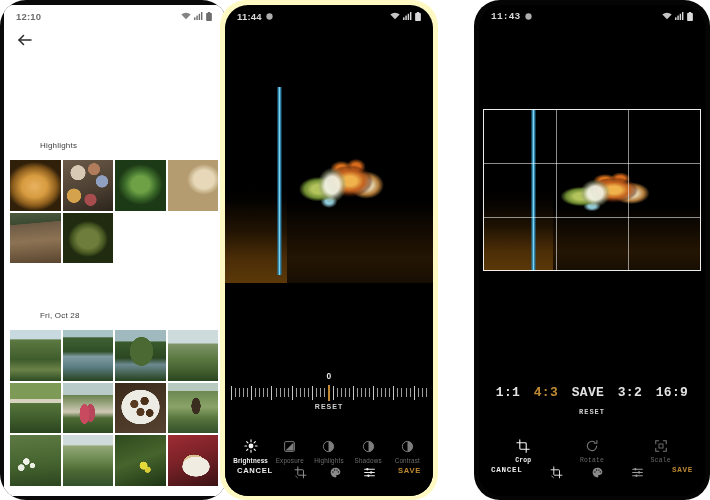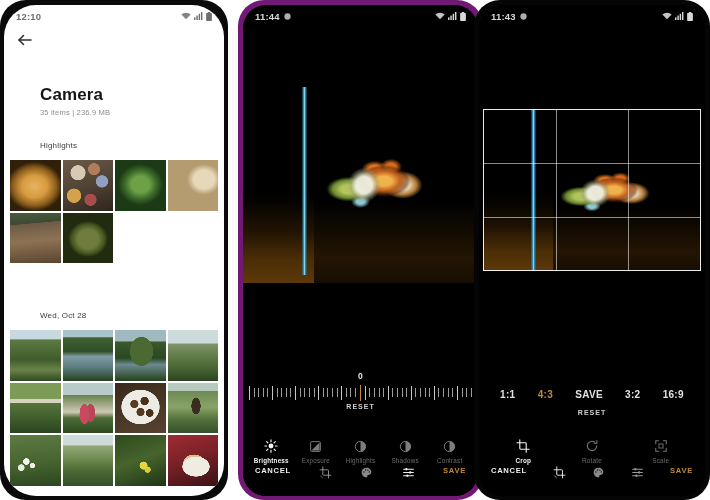--- a/index.html
+++ b/index.html
@@ -24,26 +24,26 @@
     overflow: hidden;
     box-sizing: border-box;
   }
   .phone .screen {
     position: absolute;
     inset: 0;
     overflow: hidden;
   }
 
   #phone1 { left: 0px;   width: 228px; background: #0a0a0a; padding: 5px 4px 4px 4px; }
-  #phone2 { left: 238px; width: 245px; background: #701a75; padding: 5px 5px 4px 5px; }
+  #phone2 { left: 220px; width: 218px; background: #fef9c3; padding: 5px 5px 4px 5px; }
   #phone3 { left: 474px; width: 236px; background: #050505; padding: 5px 5px 4px 5px; }
 
-  #phone1 .screen { background: #ffffff; border-radius: 32px; inset: 5px 4px 4px 4px;}
+  #phone1 .screen { background: #ffffff; border-radius: 8px; inset: 5px 4px 4px 4px;}
   #phone2 .screen { background: #000000; border-radius: 23px; inset: 5px 5px 4px 5px;}
-  #phone3 .screen { background: #000000; border-radius: 23px; inset: 5px 5px 4px 5px;}
+  #phone3 .screen { background: #000000; border-radius: 23px; inset: 5px 5px 4px 5px; font-family: Liberation Mono, monospace;}
 
   
   .statusbar {
     position: absolute; top: 0; left: 0; right: 0;
     height: 22px;
     display: flex; align-items: center;
     padding: 0 12px;
     box-sizing: border-box;
     font-size: 9.5px;
     letter-spacing: 0.2px;
@@ -231,21 +231,21 @@
   .tool.dim .tlabel { color: #6d6d6d; }
   .tool.dim .glyph { color: #7d7d7d; }
 
   
   .ratio-row {
     position: absolute; left: 0; right: 0;
     display: flex; justify-content: space-around; align-items: center;
     padding: 0 10px; box-sizing: border-box;
   }
   .ratio {
-    font-size: 10px; font-weight: bold; color: #e2e2e2;
+    font-size: 13px; font-weight: bold; color: #e2e2e2;
     letter-spacing: 0.3px; cursor: pointer;
   }
   .ratio.selected { color: #c08a33; }
 
   
   .crop-row {
     position: absolute; left: 0; right: 0;
     display: flex; align-items: flex-end;
     padding: 0 10px; box-sizing: border-box;
   }
@@ -323,39 +323,35 @@
         </span>
       </div>
 
       <div class="back-row">
         <svg class="back-arrow" viewBox="0 0 24 24" fill="none" stroke="currentColor" stroke-width="2" stroke-linecap="round" stroke-linejoin="round">
           <line x1="20" y1="12" x2="4" y2="12"></line>
             <polyline points="10,18 4,12 10,6"></polyline>
         </svg>
       </div>
 
-      <div class="album-head">
-        <div class="album-title">Camera</div>
-        <div class="album-meta">35 items | 236.9 MB</div>
-      </div>
 
       <div class="day-label" id="day1">Highlights</div>
 
       <div class="grid" id="grid1">
         <div class="cell t-pizza"></div>
         <div class="cell t-market"></div>
         <div class="cell t-noodle"></div>
         <div class="cell t-bowls"></div>
         <div class="cell t-tables"></div>
         <div class="cell t-soupbowl"></div>
         <div class="cell empty"></div>
         <div class="cell empty"></div>
       </div>
 
-      <div class="day-label" id="day2">Wed, Oct 28</div>
+      <div class="day-label" id="day2">Fri, Oct 28</div>
 
       <div class="grid" id="grid2">
         <div class="cell t-hill1"></div>
         <div class="cell t-river"></div>
         <div class="cell t-tree"></div>
         <div class="cell t-valley"></div>
         <div class="cell t-road"></div>
         <div class="cell t-people"></div>
         <div class="cell t-food2"></div>
         <div class="cell t-carry"></div>

